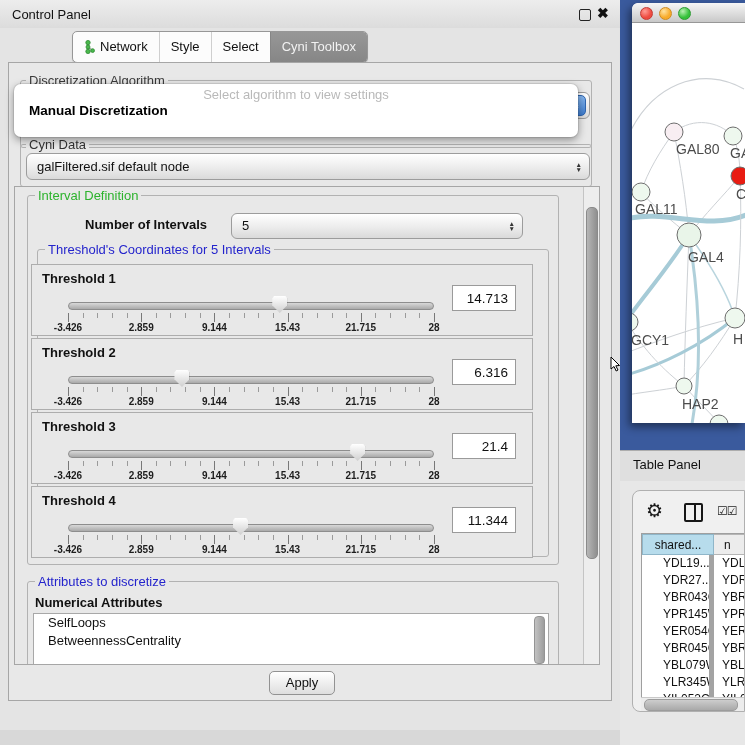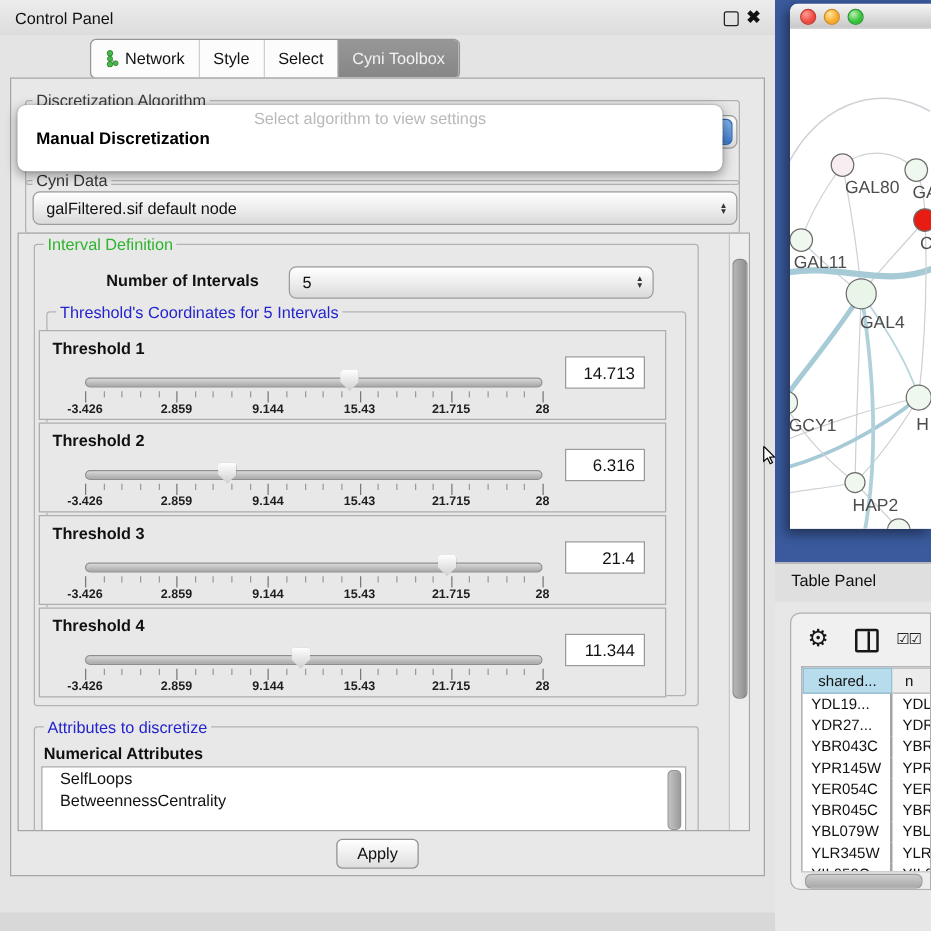--- a/index.html
+++ b/index.html
@@ -107,21 +107,21 @@
   #columns-icon{position:absolute;left:51px;top:12px;width:15px;height:15px;border:2px solid #161616;border-radius:2px;}
   #columns-icon::after{content:"";position:absolute;left:50%;top:0;bottom:0;width:2px;background:#161616;}
   #checks-icon{position:absolute;left:84px;top:13px;font-size:12px;color:#222;letter-spacing:-1px;}
   #tbl{position:absolute;left:8px;top:42px;right:0;height:163px;background:#fff;border:1px solid #9f9f9f;border-right:none;overflow:hidden;}
   #tbl-head{display:flex;height:21px;}
   .hcell{box-sizing:border-box;font-size:12px;color:#111;line-height:20px;}
   .hcell.c0{width:72px;background:#b7dcec;border:1px solid #8fb6c9;text-align:center;}
   .hcell.c1{flex:1;background:#ececec;border-top:1px solid #b5b5b5;border-bottom:1px solid #b5b5b5;padding-left:10px;}
   .trow{display:flex;height:17px;}
   .tcell{box-sizing:border-box;font-size:12px;color:#111;line-height:17px;white-space:nowrap;overflow:hidden;}
-  .tcell.c0{width:72px;padding-left:7px;border-right:2px solid #a3a3a3;}
+  .tcell.c0{width:72px;padding-left:21px;border-right:5px solid #a3a3a3;}
   .tcell.c1{flex:1;padding-left:8px;}
   #tbl-hscroll{position:absolute;left:8px;right:0;top:206px;height:13px;background:#ececec;border-top:1px solid #c9c9c9;}
   #tbl-hthumb{position:absolute;left:3px;right:6px;top:1px;height:10px;border-radius:5px;
       background:linear-gradient(#cdcdcd,#a9a9a9);border:1px solid #9c9c9c;}
 
   #cursor{left:610px;top:357px;z-index:99;}
 </style>
 </head>
 <body>
 

